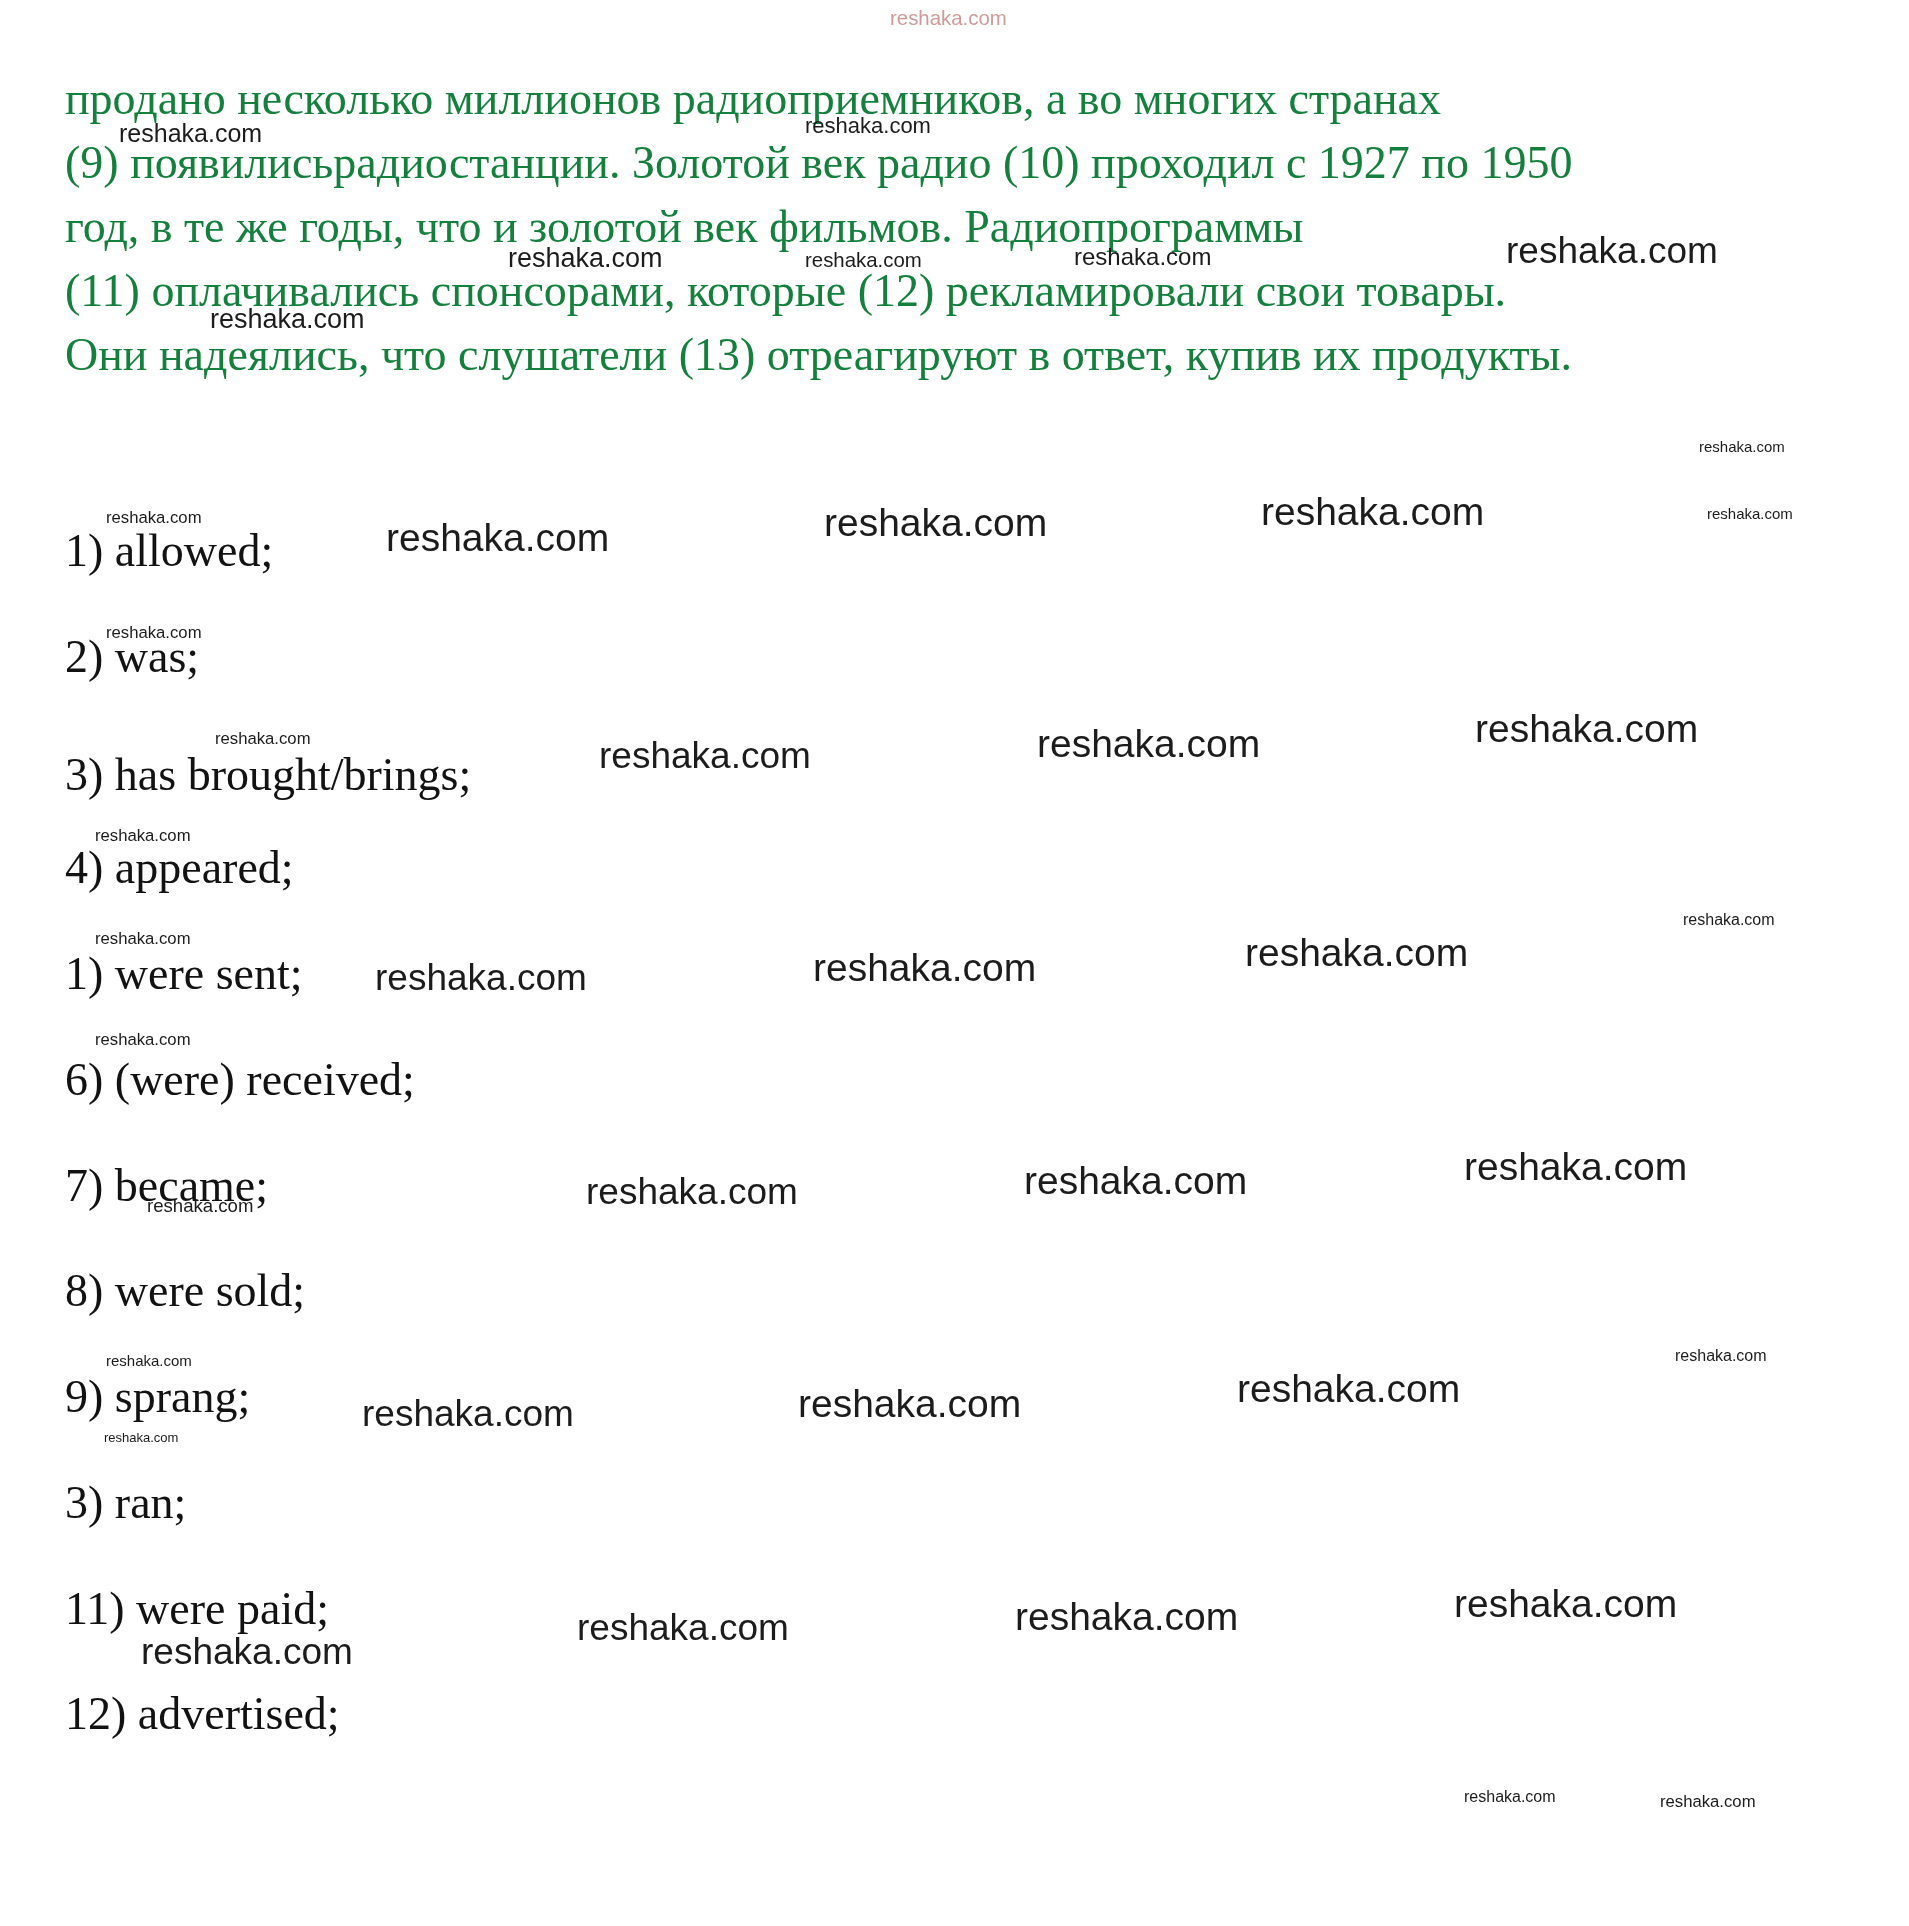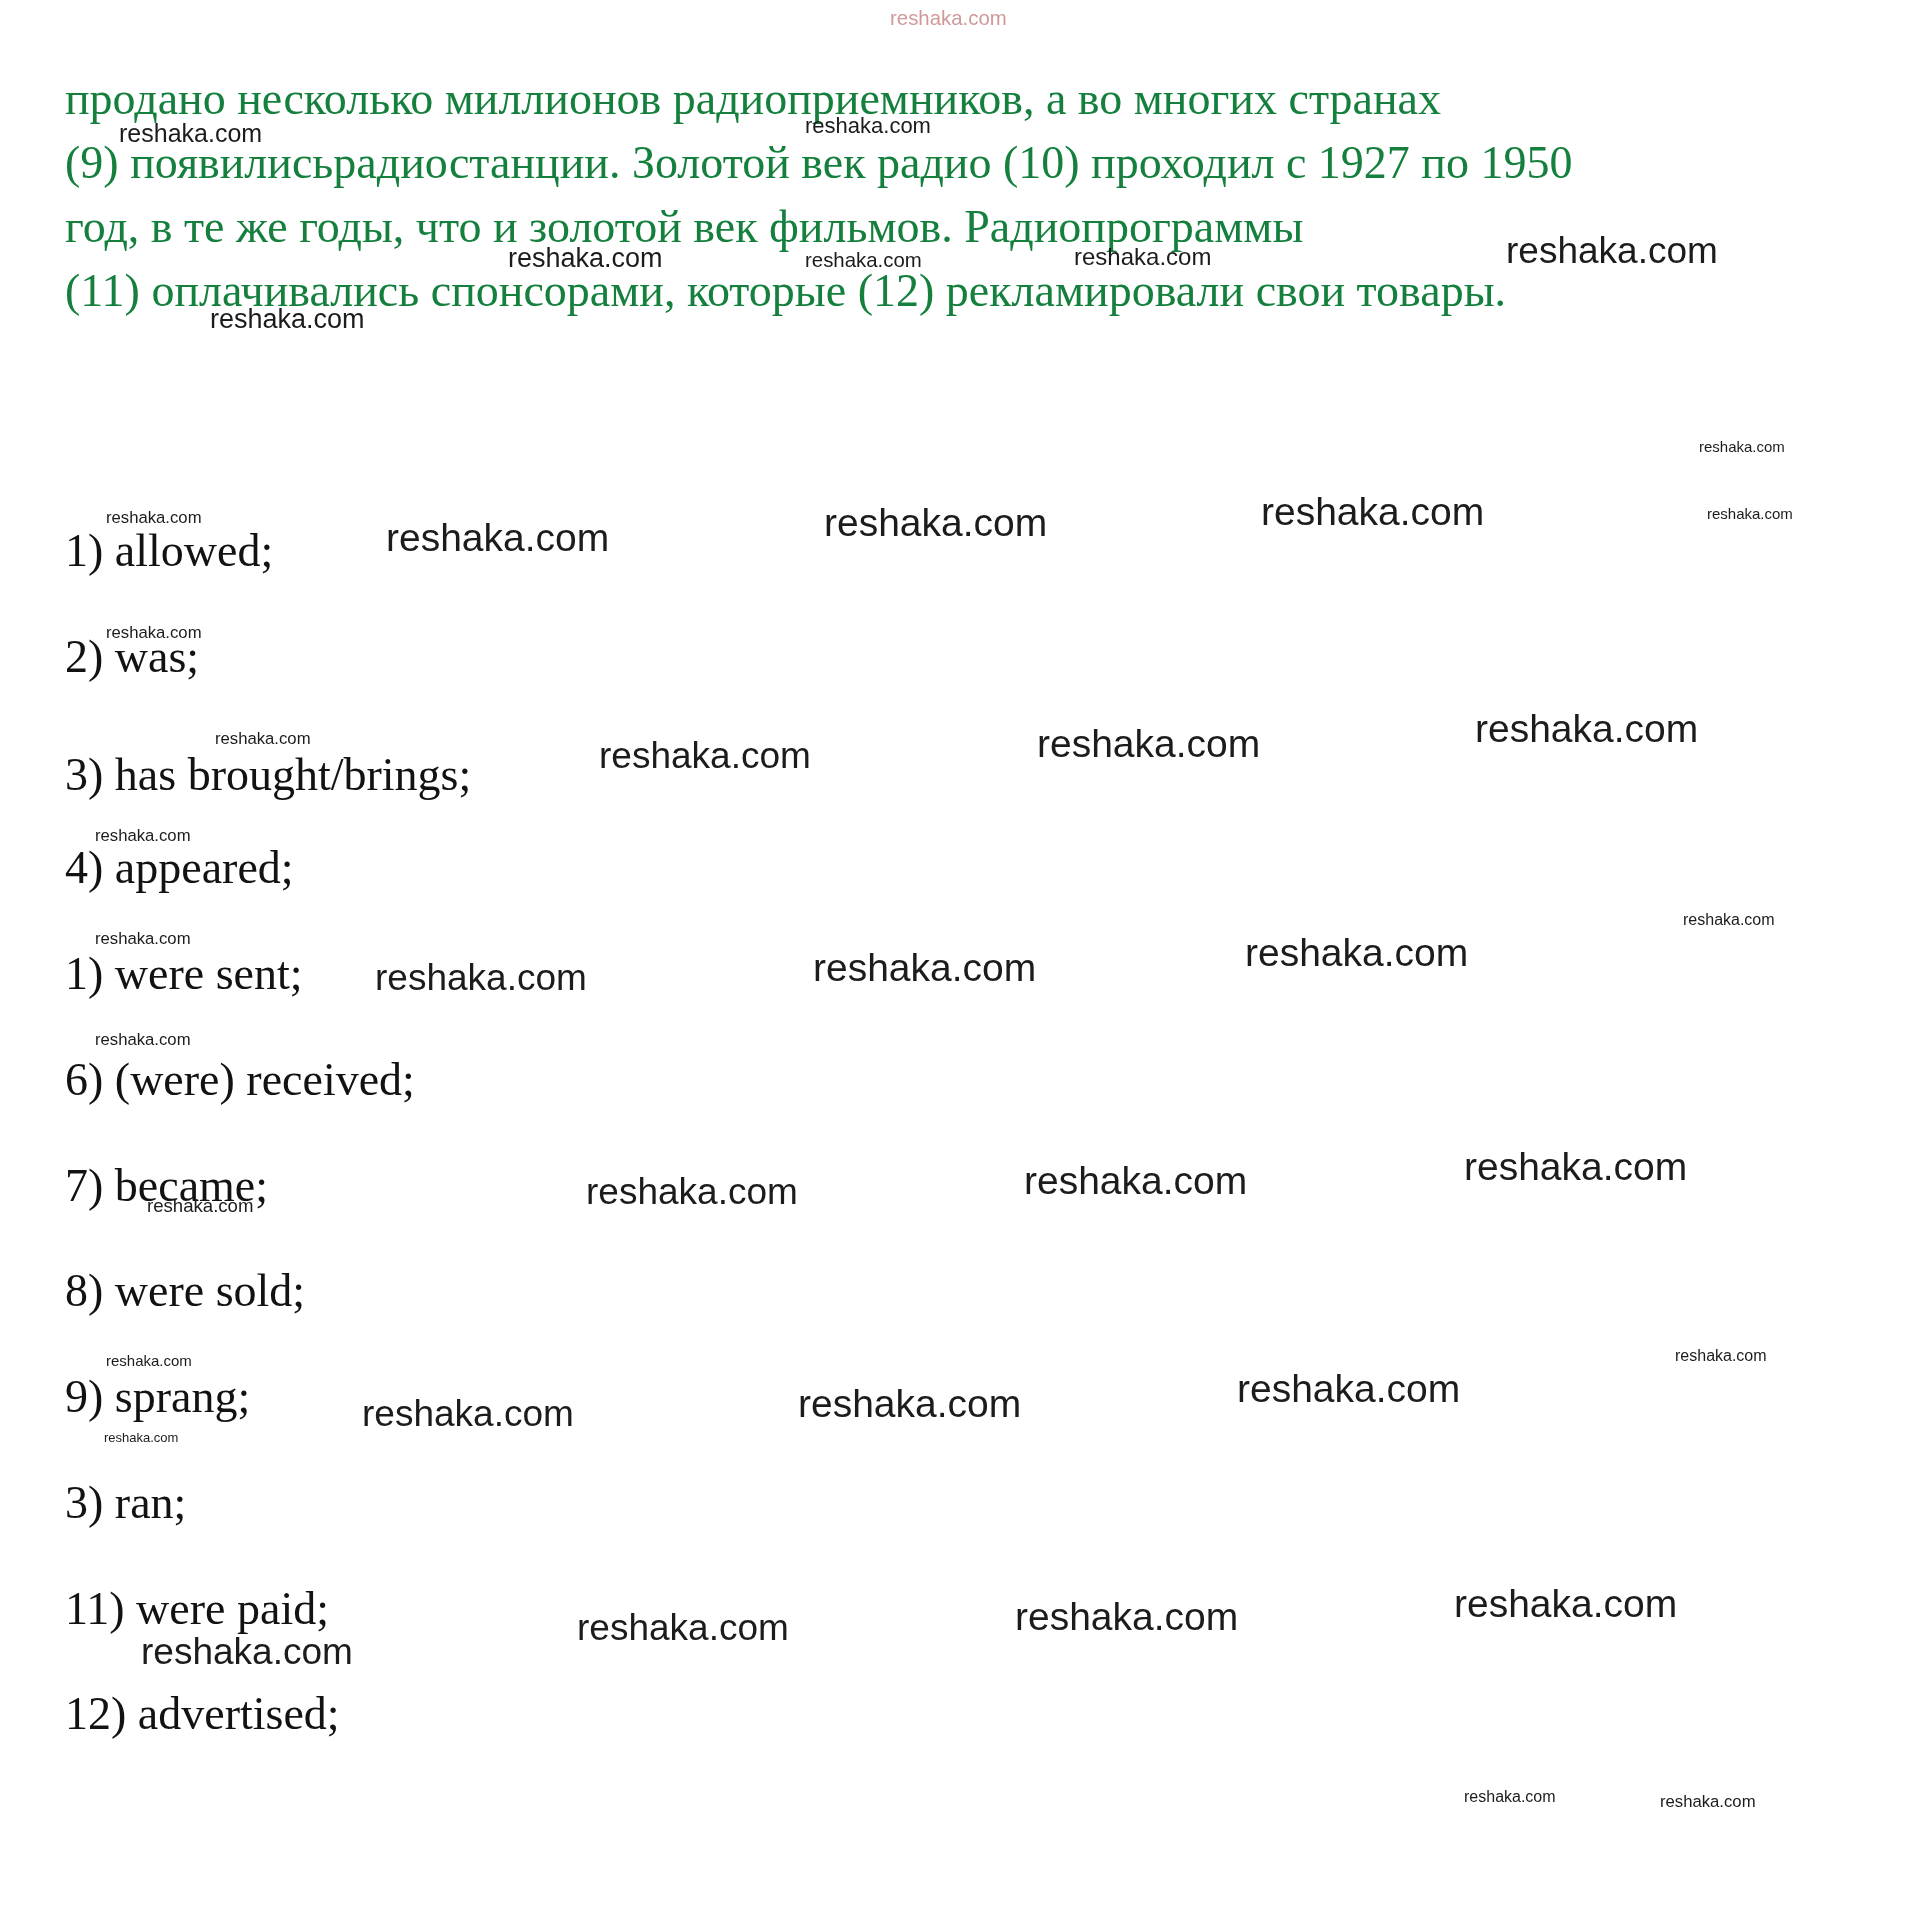--- a/index.html
+++ b/index.html
@@ -62,20 +62,21 @@
 </head>
 <body>
 
 <div class="page">
 
   <div class="paragraph">
       <div class="para-line">продано несколько миллионов радиоприемников, а во многих странах</div>
       <div class="para-line">(9) появилисьрадиостанции. Золотой век радио (10) проходил с 1927 по 1950</div>
       <div class="para-line">год, в те же годы, что и золотой век фильмов. Радиопрограммы</div>
       <div class="para-line">(11) оплачивались спонсорами, которые (12) рекламировали свои товары.</div>
+      <div class="para-line">Они надеялись, что слушатели (13) отреагируют в ответ, купив их продукты.</div>
     </div>
 
   <div class="answers">
       <div class="answer-item" style="top: 524px;">1) allowed;</div>
       <div class="answer-item" style="top: 630px;">2) was;</div>
       <div class="answer-item" style="top: 748px;">3) has brought/brings;</div>
       <div class="answer-item" style="top: 841px;">4) appeared;</div>
       <div class="answer-item" style="top: 947px;">1) were sent;</div>
       <div class="answer-item" style="top: 1053px;">6) (were) received;</div>
       <div class="answer-item" style="top: 1159px;">7) became;</div>

